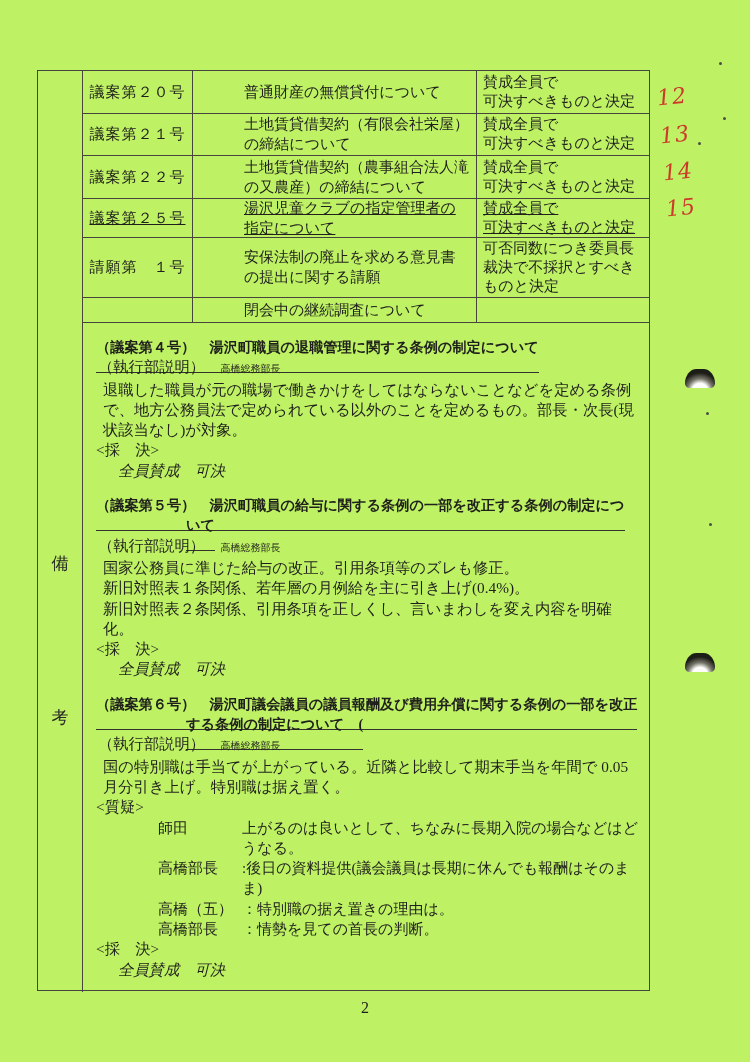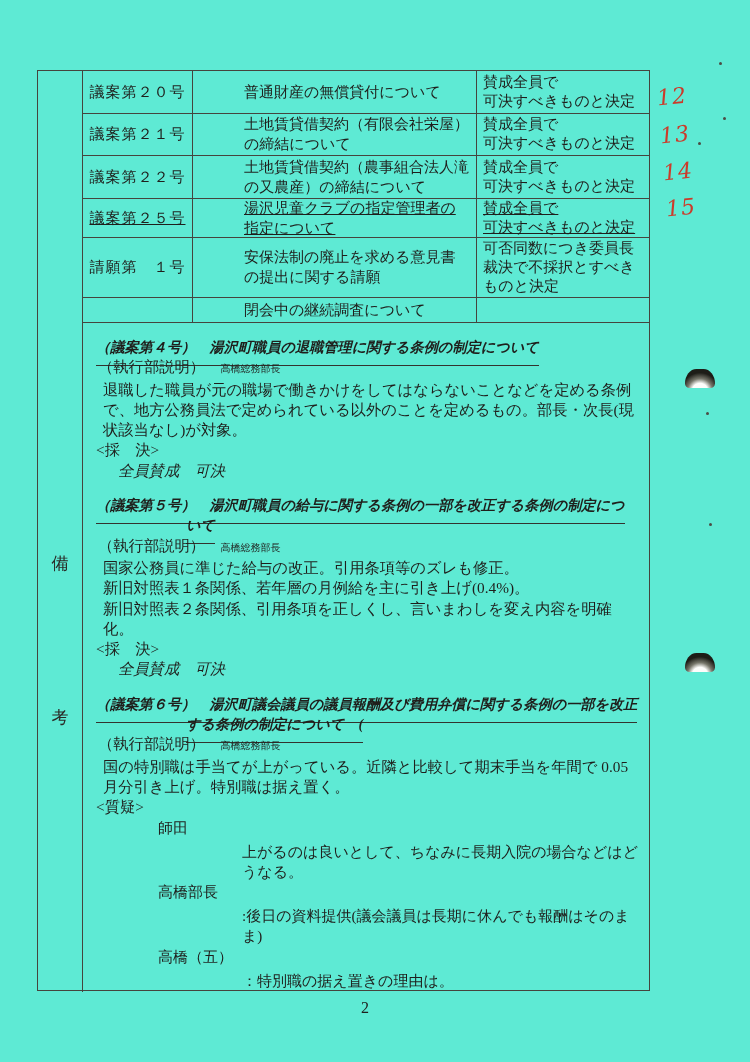--- a/index.html
+++ b/index.html
@@ -1,17 +1,17 @@
 <!DOCTYPE html>
 <html><head>
 <meta charset="utf-8">
 <style>
   html,body { margin:0; padding:0; background:#ffffff; }
   .sheet {
-    position:relative; width:750px; height:1062px; background:#5eead4;
+    position:relative; width:750px; height:1062px; background:#bef264;
     font-family:"Liberation Serif","DejaVu Serif",serif; color:#1f1f1c;
     overflow:hidden;
   }
   .frame {
     position:absolute; left:37px; top:70px; width:613px; height:921px;
     border:1.6px solid #45453e; box-sizing:border-box;
   }
   
   .agenda { position:absolute; left:0; top:0; width:100%; height:255px; display:flex; box-sizing:border-box; }
   .agenda-spacer { width:45px; border-right:1.4px solid #45453e; box-sizing:border-box; }
@@ -23,30 +23,30 @@
   
   .remarks { position:absolute; left:0; top:255px; width:100%; height:666px; display:flex; box-sizing:border-box; }
   .remarks-labelcol { width:45px; border-right:1.4px solid #45453e; position:relative; box-sizing:border-box; }
   .remarks-label { position:absolute; left:0; width:100%; text-align:center; font-size:17px; color:#2a2a26; }
   .label-top { top:226px; }
   .label-bottom { top:380px; }
   .remarks-body { flex:1; padding:11px 8px 0 13px; font-size:15.3px; line-height:20.3px; box-sizing:border-box; overflow:hidden; }
   .section { }
   .section + .section { margin-top:14px; }
   .h-line { white-space:nowrap; font-weight:bold; font-size:14.2px; }
-  .h-line .underline { border-bottom:1.4px solid #33332e; padding-bottom:10px;font-style:italic; }
+  .h-line .underline { border-bottom:1.4px solid #33332e; padding-bottom:17px; }
   .h-line2 { padding-left:90px; }
   .exec { padding-left:2px; }
   .exec-name { font-size:10px; }
   .para { padding-left:7px; }
   .bracket { padding-left:0; }
   .result { padding-left:22px;font-style:italic; }
   .qa { padding-left:14px; display:flex; font-size:15px; }
   .qa-speaker { width:84px; flex:none;margin-left:48px; }
-  .qa-text { flex:1;margin-top:24px; }
+  .qa-text { flex:1; }
   
   .hand-num {
     position:absolute; font-family:"DejaVu Serif",serif; font-style:italic;
     font-size:22px; letter-spacing:1px; transform:rotate(-6deg);
   }
   .dome {
     position:absolute; width:30px; height:19px;
     border-radius:50% 50% 6px 6px / 100% 100% 6px 6px;
     background:radial-gradient(ellipse 62% 95% at 50% 115%, #fdfdfb 42%, #76766a 68%, #1d1d17 100%);
   }

